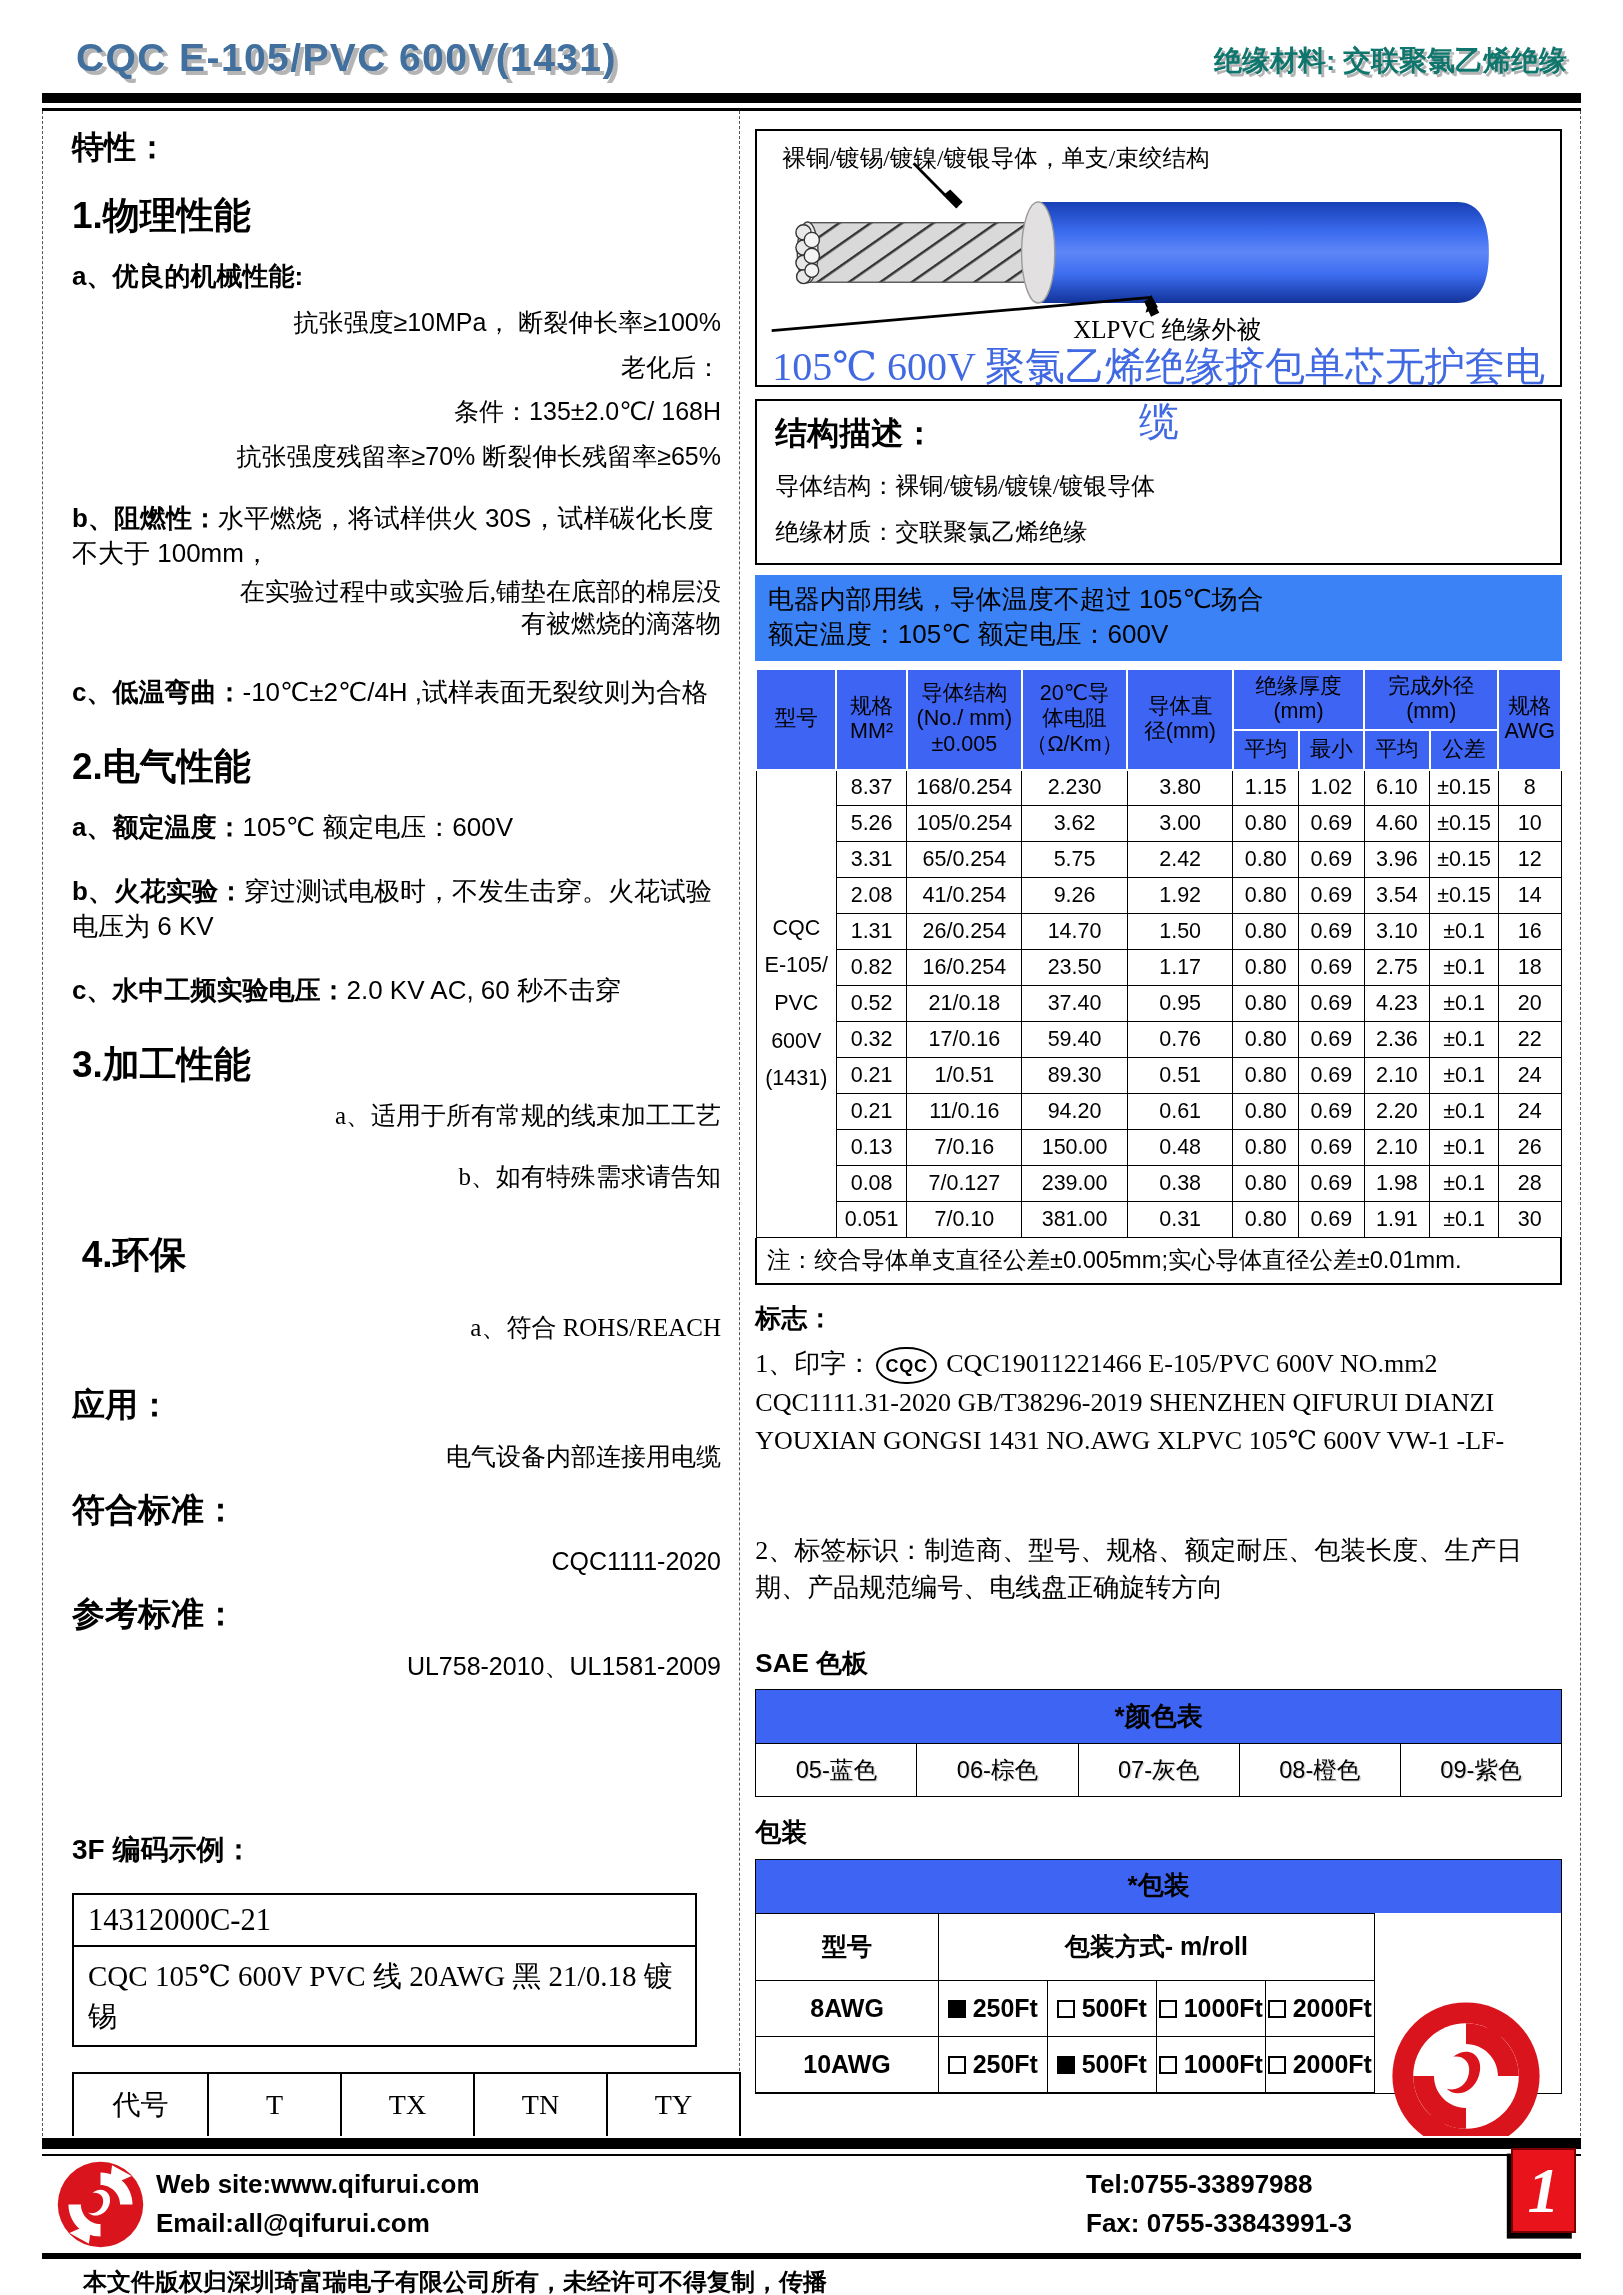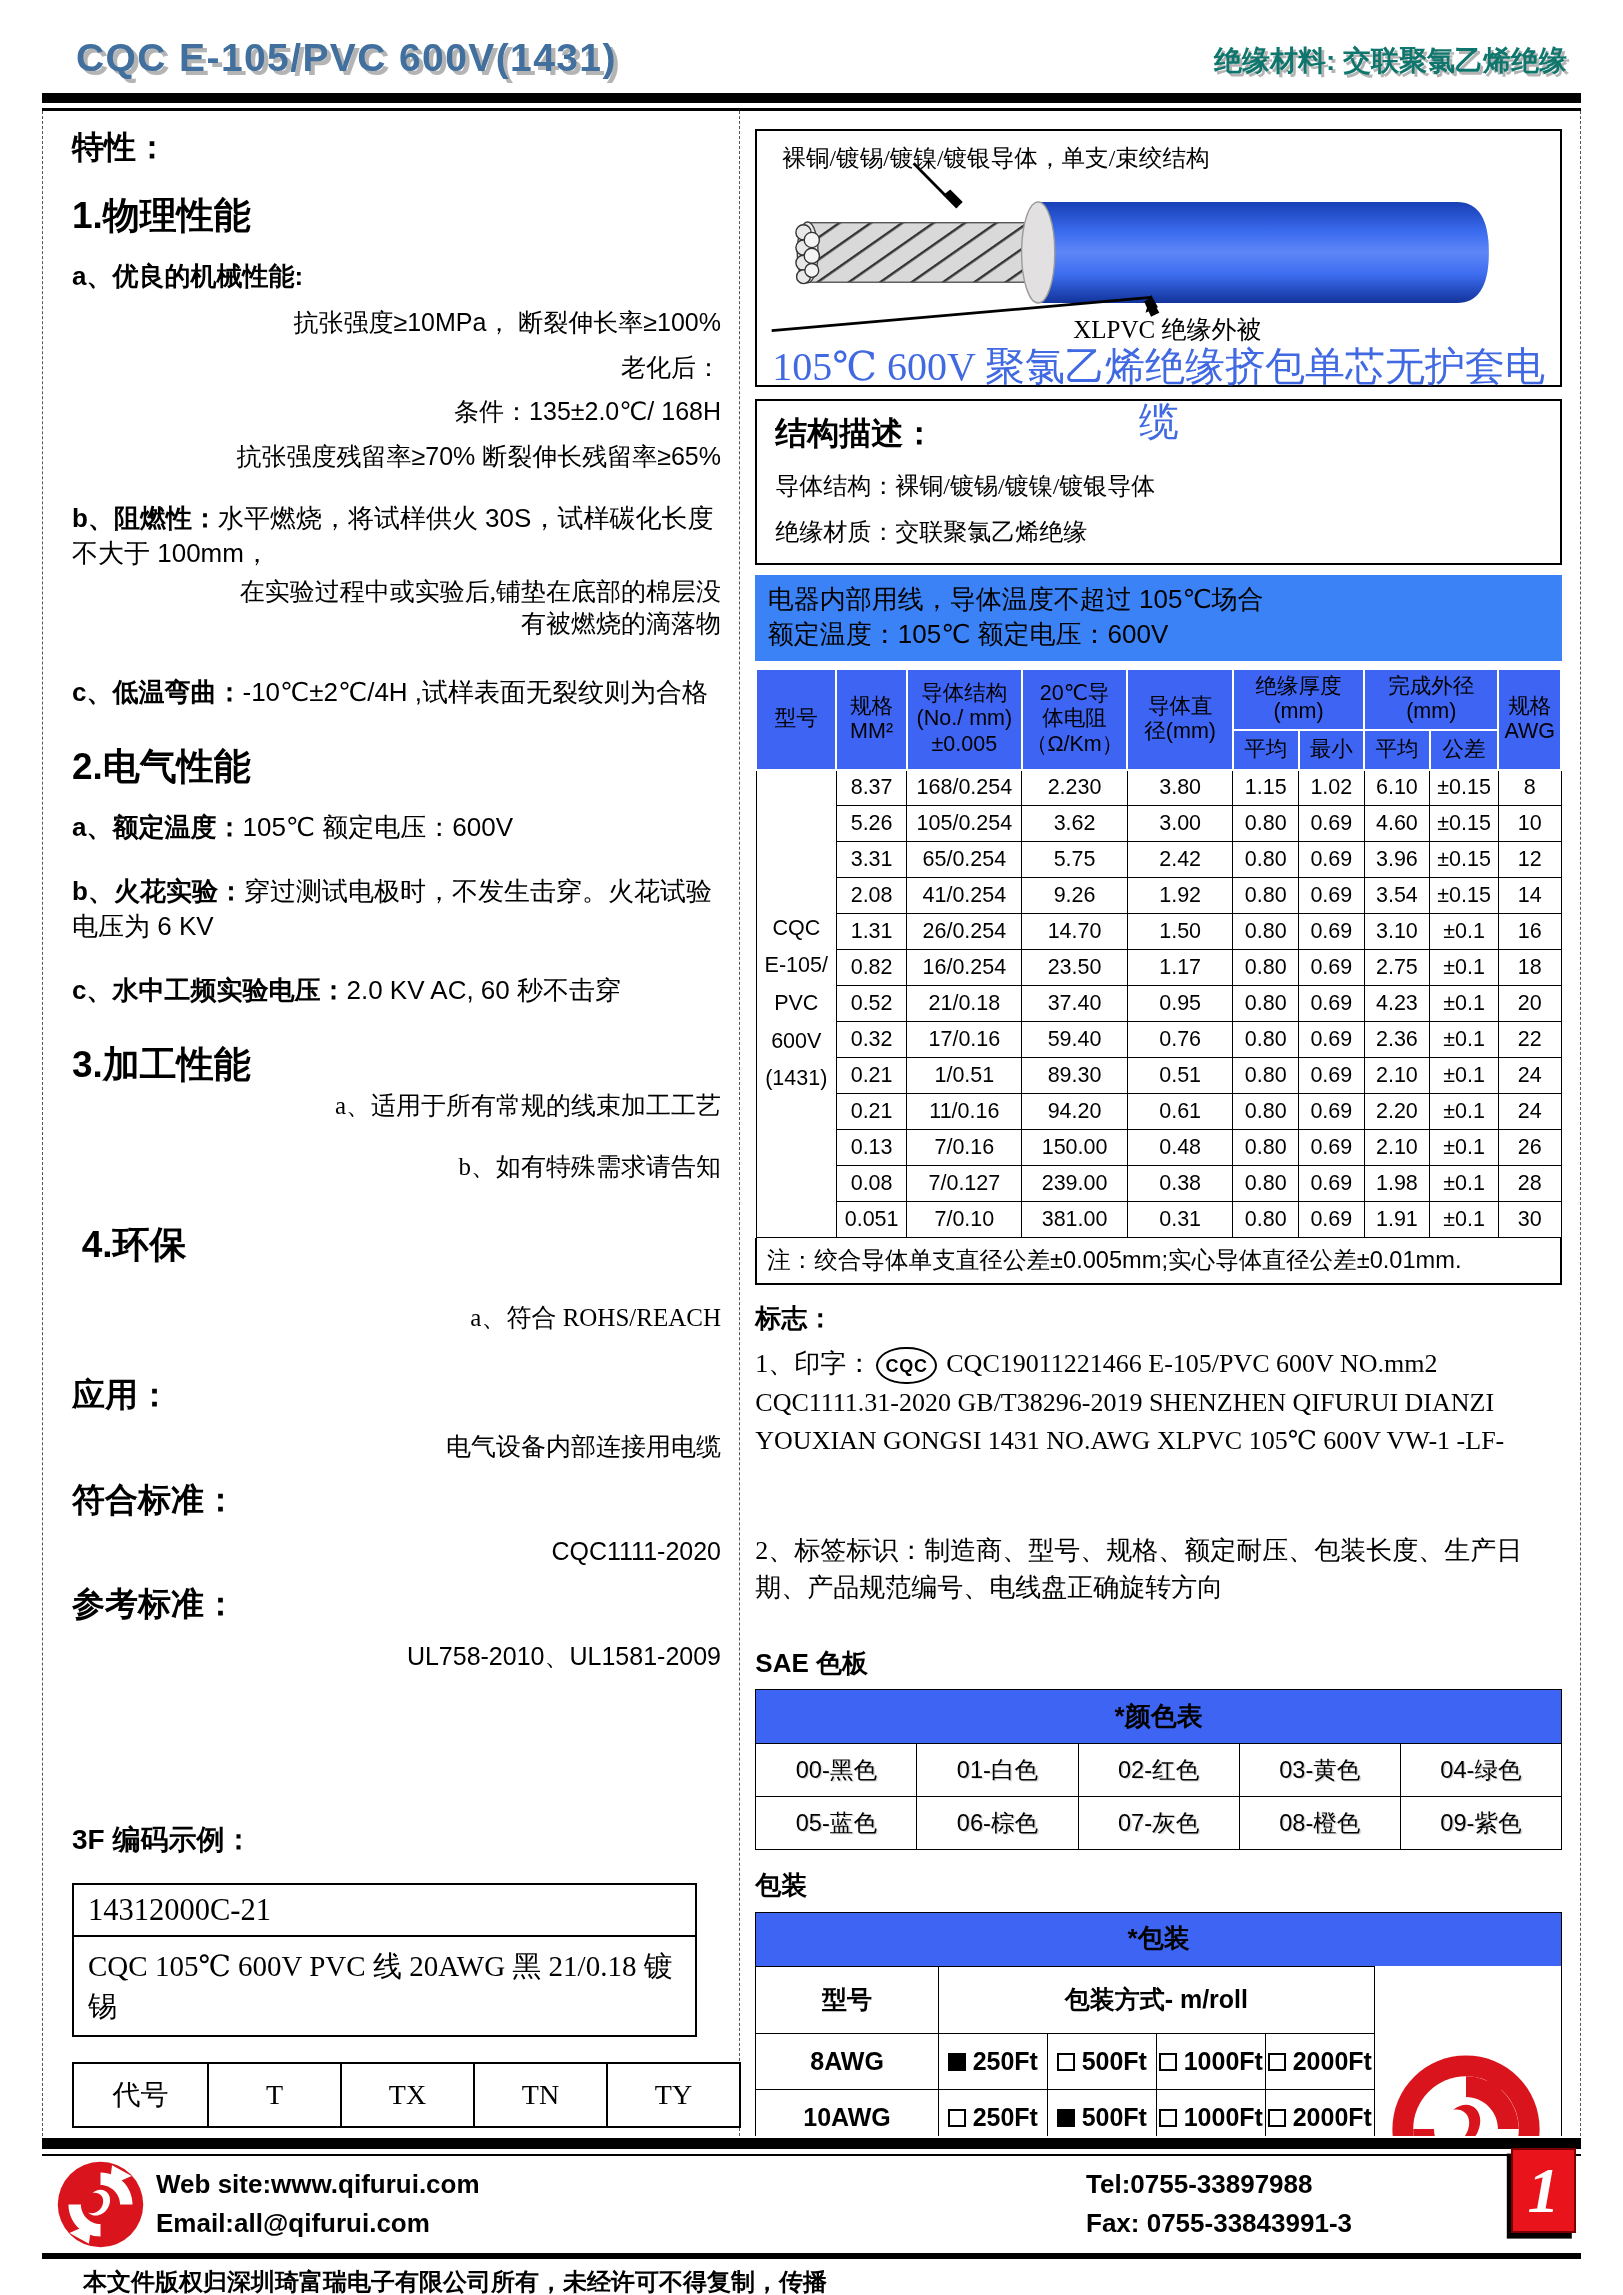--- a/index.html
+++ b/index.html
@@ -143,21 +143,21 @@
     <div class="txt ind">条件：135±2.0℃/ 168H</div>
     <div class="txt ind">抗张强度残留率≥70%  断裂伸长残留率≥65%</div>
     <div class="lab mt-lg"><span>b、阻燃性：</span><span class="rest">水平燃烧，将试样供火 30S，试样碳化长度不大于 100mm，</span></div>
     <div class="txt ind2 serif" style="margin-top:5.6px">在实验过程中或实验后,铺垫在底部的棉层没有被燃烧的滴落物</div>
     <div class="lab mt-xl"><span>c、低温弯曲：</span><span class="rest">-10℃±2℃/4H ,试样表面无裂纹则为合格</span></div>
     <div class="sec" style="margin-top:32px">2.电气性能</div>
     <div class="lab"><span>a、额定温度：</span><span class="rest">105℃    额定电压：600V</span></div>
     <div class="lab mt-lg"><span>b、火花实验：</span><span class="rest">穿过测试电极时，不发生击穿。火花试验电压为 6 KV</span></div>
     <div class="lab mt-lg"><span>c、水中工频实验电压：</span><span class="rest">2.0 KV AC, 60 秒不击穿</span></div>
     <div class="sec" style="margin-top:32px">3.加工性能</div>
-    <div class="txt serif" style="margin-top:0">a、适用于所有常规的线束加工工艺</div>
+    <div class="txt serif" style="margin-top:10px">a、适用于所有常规的线束加工工艺</div>
     <div class="txt serif mt-lg">b、如有特殊需求请告知</div>
     <div class="sec" style="margin-top:37px;padding-left:9.7px">4.环保</div>
     <div class="txt serif" style="margin-top:32px">a、符合 ROHS/REACH</div>
     <div class="h2b" style="margin-top:39px">应用：</div>
     <div class="txt serif ind">电气设备内部连接用电缆</div>
     <div class="h2b">符合标准：</div>
     <div class="txt ind">CQC1111-2020</div>
     <div class="h2b">参考标准：</div>
     <div class="txt ind">UL758-2010、UL1581-2009</div>
 
@@ -437,27 +437,20 @@
     <div class="mark-p">
       <span>1、印字：</span><span class="cqc-logo">CQC</span><span>CQC19011221466  E-105/PVC  600V  NO.mm2  CQC1111.31-2020 GB/T38296-2019 SHENZHEN QIFURUI DIANZI YOUXIAN GONGSI 1431 NO.AWG XLPVC 105℃  600V VW-1 -LF-</span>
     </div>
     <div class="mark-p mark-p2">2、标签标识：制造商、型号、规格、额定耐压、包装长度、生产日期、产品规范编号、电线盘正确旋转方向</div>
 
     <div class="sae-h">SAE 色板</div>
     <div class="cheader">*颜色表</div>
     <table class="ctable">
       <tbody>
           <tr>
-            <td>00-黑色</td>
-            <td>01-白色</td>
-            <td>02-红色</td>
-            <td>03-黄色</td>
-            <td>04-绿色</td>
-          </tr>
-          <tr>
             <td>05-蓝色</td>
             <td>06-棕色</td>
             <td>07-灰色</td>
             <td>08-橙色</td>
             <td>09-紫色</td>
           </tr>
         </tbody>
     </table>
 
     <div class="pack-h">包装</div>

